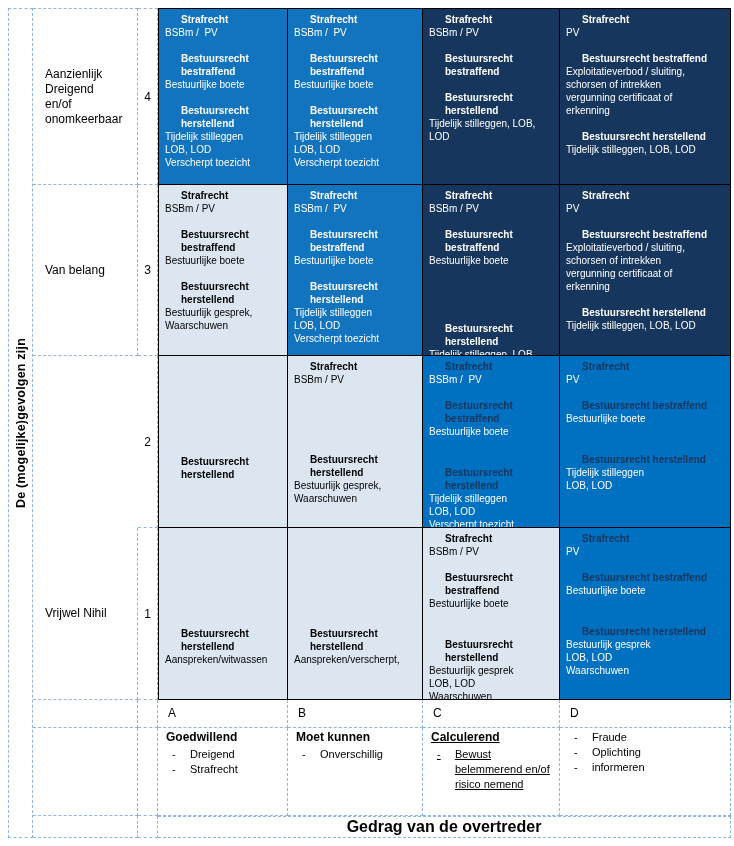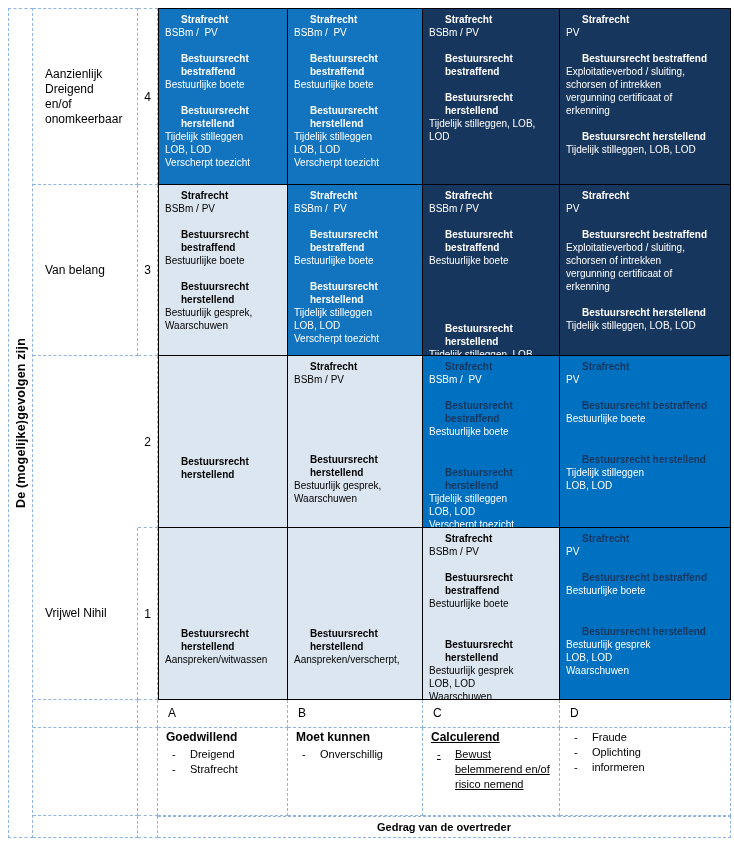--- a/index.html
+++ b/index.html
@@ -43,21 +43,21 @@
   .gh { font-weight:bold; white-space:pre-wrap;padding-left:16px; }
   .gb { white-space:pre-wrap; }
   .lettercell { font-size:12px; padding:6px 0 0 10px; background:#fff; }
   .desccell { background:#fff; padding:2px 2px 0 8px; }
   .desc-title { font-weight:bold; font-size:12px; line-height:15px; margin-bottom:2px; white-space:pre-wrap; }
   .bullet { display:flex; font-size:11px; line-height:15px; }
   .bullet .bdash { flex:0 0 18px; padding-left:6px; }
   .bullet .btext { flex:1 1 auto; }
   .xaxis {
     display:flex; align-items:center; justify-content:center;
-    font-weight:bold; font-size:11px; background:#fff;
+    font-weight:bold; font-size:16px; background:#fff;
   }
   .blank { background:#fff; }
 </style>
 </head>
 <body>
 
 <div class="sheet">
   <div class="grid" id="grid">
     <div class="cell yaxis">
       <span>De (mogelijke)gevolgen zijn</span>

